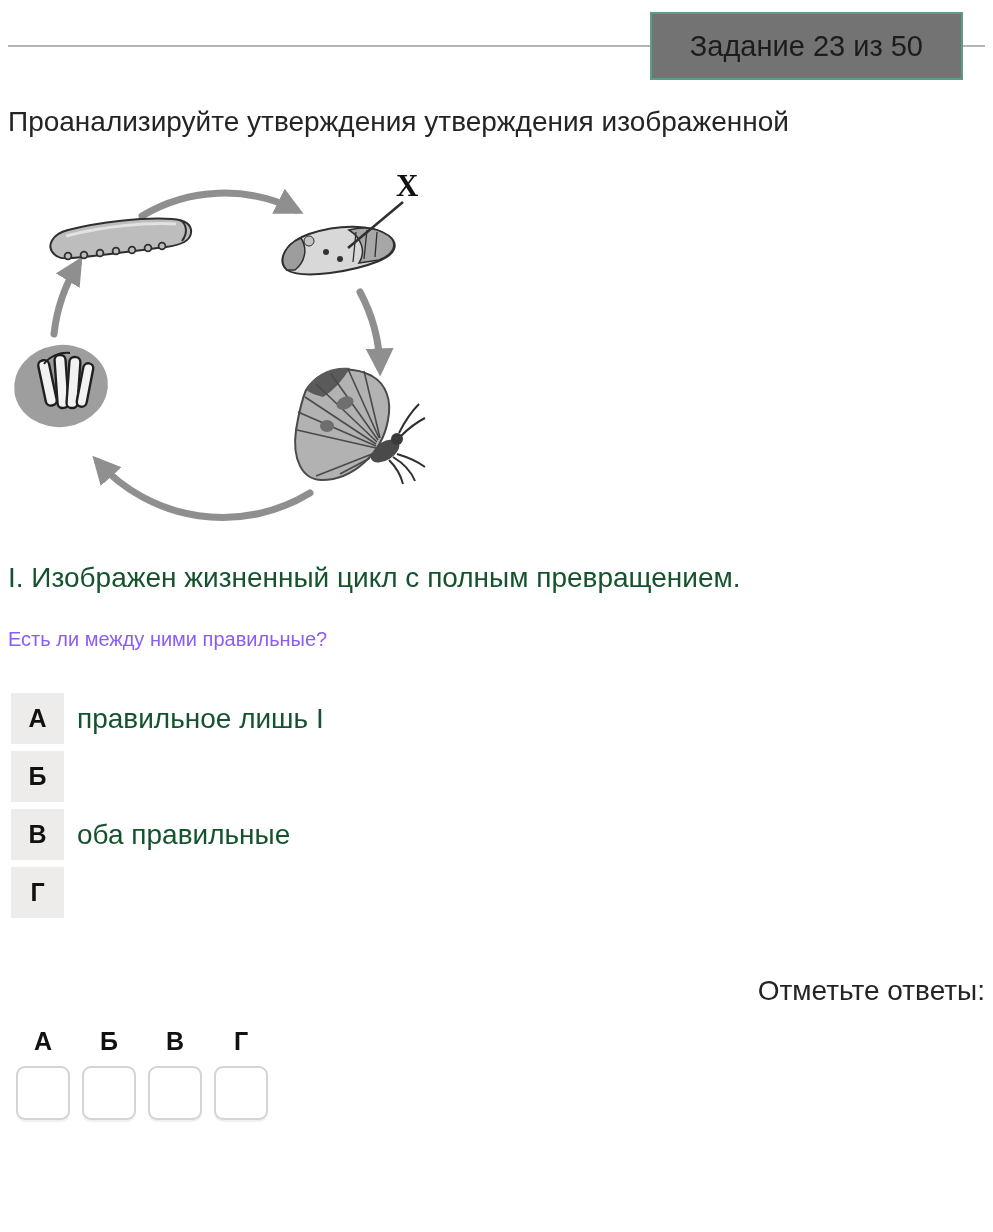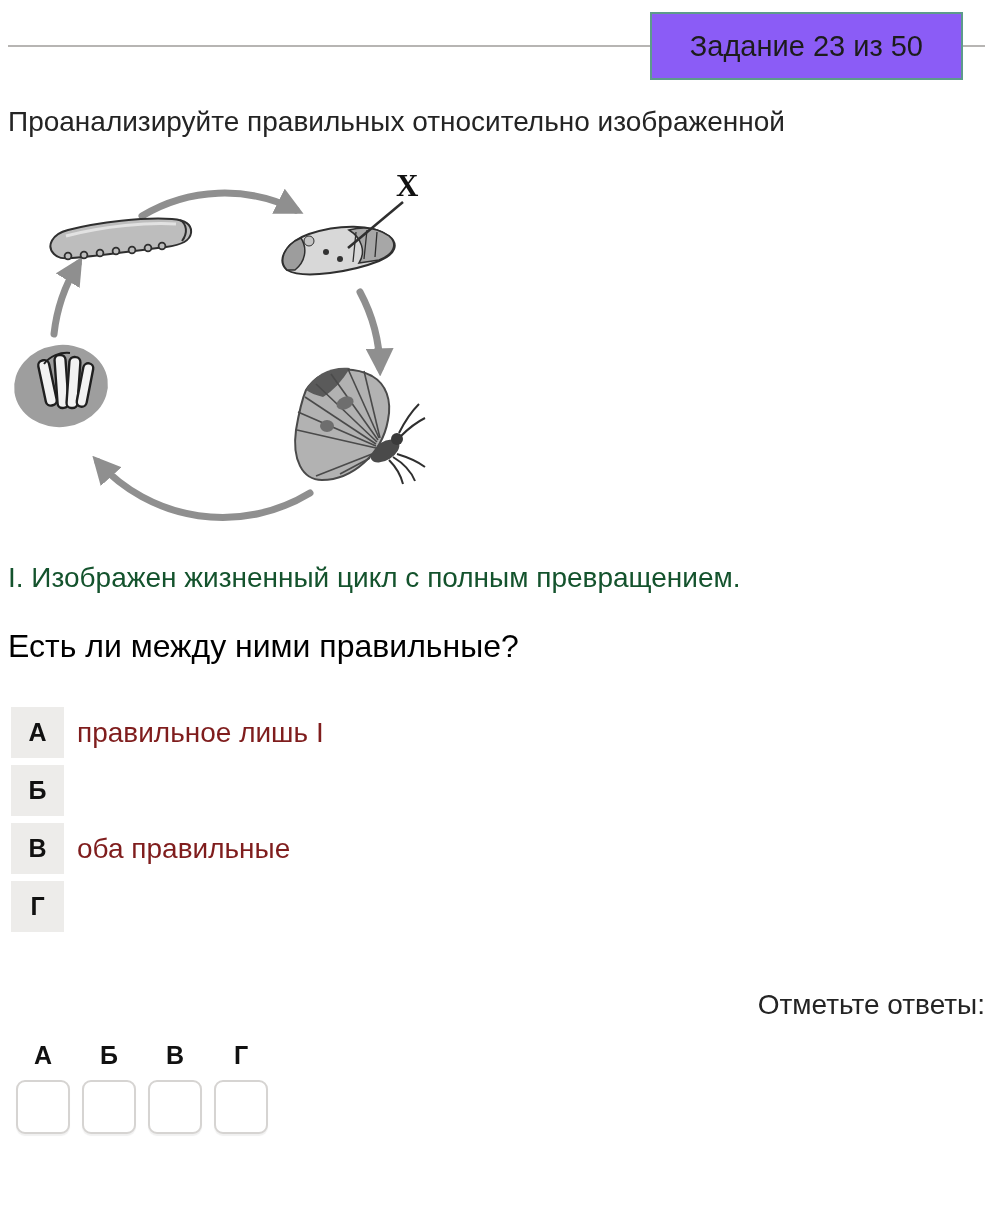--- a/index.html
+++ b/index.html
@@ -13,42 +13,42 @@
   
   .topbar { display: flex; align-items: center; height: 68px; margin-top: 12px; }
   .rule { height: 2px; background: #b7b5b3; }
   .rule-left { flex: 1; margin-left: 8px; }
   .rule-right { width: 22px; margin-right: 8px; }
   .task-box {
     border: 2px solid #5d9b8b;
     height: 68px; line-height: 64px;
     padding: 0 38px;
     font-size: 29px; color: #1c1c1c;
-    background: #8b5cf6;
+    background: #737373;
     white-space: nowrap;
   }
   
   .question { margin: 22px 8px 0 8px; font-size: 28px; line-height: 40px; color: #242424; }
   
   .diagram { margin: 20px 0 0 4px; display: block; }
   
   .statements { margin: 18px 8px 0 8px; font-size: 28px; line-height: 40px; color: #14532d; }
   .statements b { font-weight: 700; }
-  .prompt { margin: 30px 8px 11px 8px; font-size: 32px; color: #000000; }
+  .prompt { margin: 30px 8px 11px 8px; font-size: 20px; color: #8b5cf6; }
   
   .options { margin: 42px 0 0 3px; }
   .option-row { display: flex; align-items: center; margin: 0 0 7px 8px; height: 51px; }
   .option-letter {
     width: 53px; height: 51px;
     background: #edecea;
     display: flex; align-items: center; justify-content: center;
     font-size: 25px; font-weight: 700; color: #111;
     flex: 0 0 auto;
   }
-  .option-label { margin-left: 13px; font-size: 28px; color: #7f1d1d; }
+  .option-label { margin-left: 13px; font-size: 28px; color: #14532d; }
   
   .answer-title { margin: 57px 8px 0 8px; font-size: 28px; color: #242424; text-align: right; }
   .answer-letters { display: flex; gap: 12px; margin: 20px 0 0 16px; }
   .answer-letters .cell {
     width: 54px; text-align: center;
     font-size: 25px; font-weight: 700; color: #111;
   }
   .answer-boxes { display: flex; gap: 12px; margin: 10px 0 0 16px; }
   .checkbox {
     width: 54px; height: 54px;
@@ -62,21 +62,21 @@
 </head>
 <body>
 
 <header class="topbar">
   <div class="rule rule-left"></div>
   <div class="task-box">Задание 23 из 50</div>
   <div class="rule rule-right"></div>
 </header>
 
 <div class="question">
-  <div>Проанализируйте правильных относительно изображенной</div>
+  <div>Проанализируйте утверждения утверждения изображенной</div>
 </div>
 
 <svg class="diagram" width="440" height="378" viewBox="0 0 440 378">
   <defs>
     <marker id="ah" viewBox="0 0 10 10" refX="7" refY="5" markerWidth="4" markerHeight="4" orient="auto">
       <path d="M0,0 L10,5 L0,10 Z" fill="#8f8f8f"></path>
     </marker>
   </defs>
 
   <g stroke="#8f8f8f" stroke-width="7" fill="none" stroke-linecap="round">

